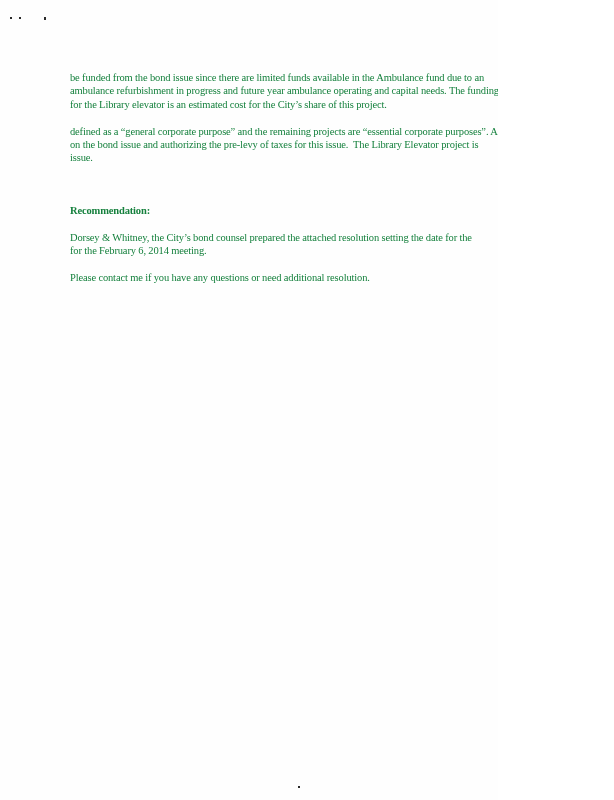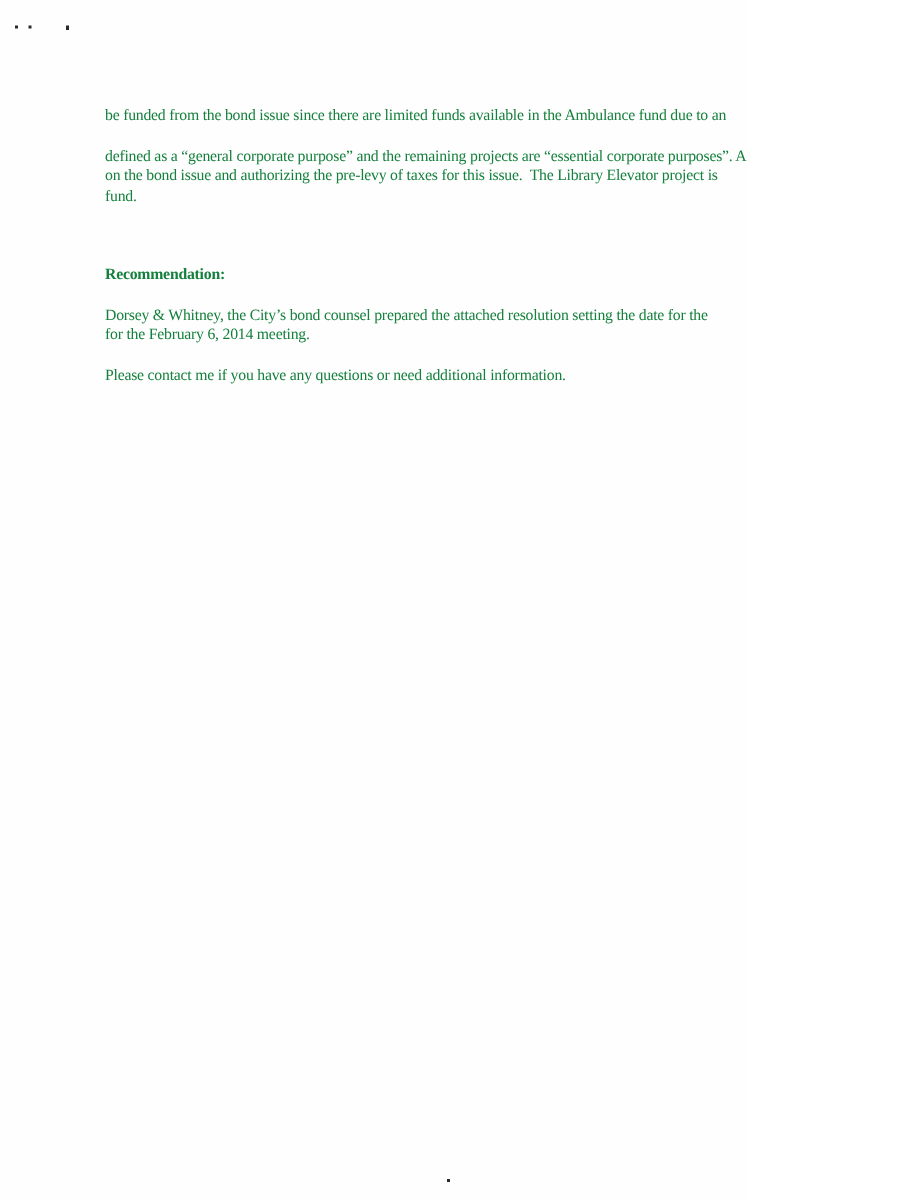--- a/index.html
+++ b/index.html
@@ -49,35 +49,37 @@
 
   <div class="speck" style="left:10px; top:17px; width:2px; height:2px;"></div>
   <div class="speck" style="left:19px; top:17px; width:2px; height:2px;"></div>
   <div class="speck" style="left:44px; top:17px; width:2px; height:3px;"></div>
   <div class="speck" style="left:298px; top:786px; width:2px; height:2px;"></div>
 
   <div class="textblock">
 
     <p class="para">
       <span class="line">be funded from the bond issue since there are limited funds available in the Ambulance fund due to an</span>
+      <span class="line">ambulance refurbishment in progress and future year ambulance operating and capital needs. The funding</span>
+      <span class="line">for the Library elevator is an estimated cost for the City’s share of this project.</span>
     </p>
 
     <p class="para">
       <span class="line">defined as a “general corporate purpose” and the remaining projects are “essential corporate purposes”. A</span>
       <span class="line">on the bond issue and authorizing the pre-levy of taxes for this issue.  The Library Elevator project is</span>
-      <span class="line">fund.</span>
+      <span class="line">issue.</span>
     </p>
 
     <p class="para heading">
       <span class="line">Recommendation:</span>
     </p>
 
     <p class="para">
       <span class="line">Dorsey &amp; Whitney, the City’s bond counsel prepared the attached resolution setting the date for the</span>
       <span class="line">for the February 6, 2014 meeting.</span>
     </p>
 
     <p class="para">
-      <span class="line">Please contact me if you have any questions or need additional information.</span>
+      <span class="line">Please contact me if you have any questions or need additional resolution.</span>
     </p>
 
   </div>
 </div>
 
 </body></html>

